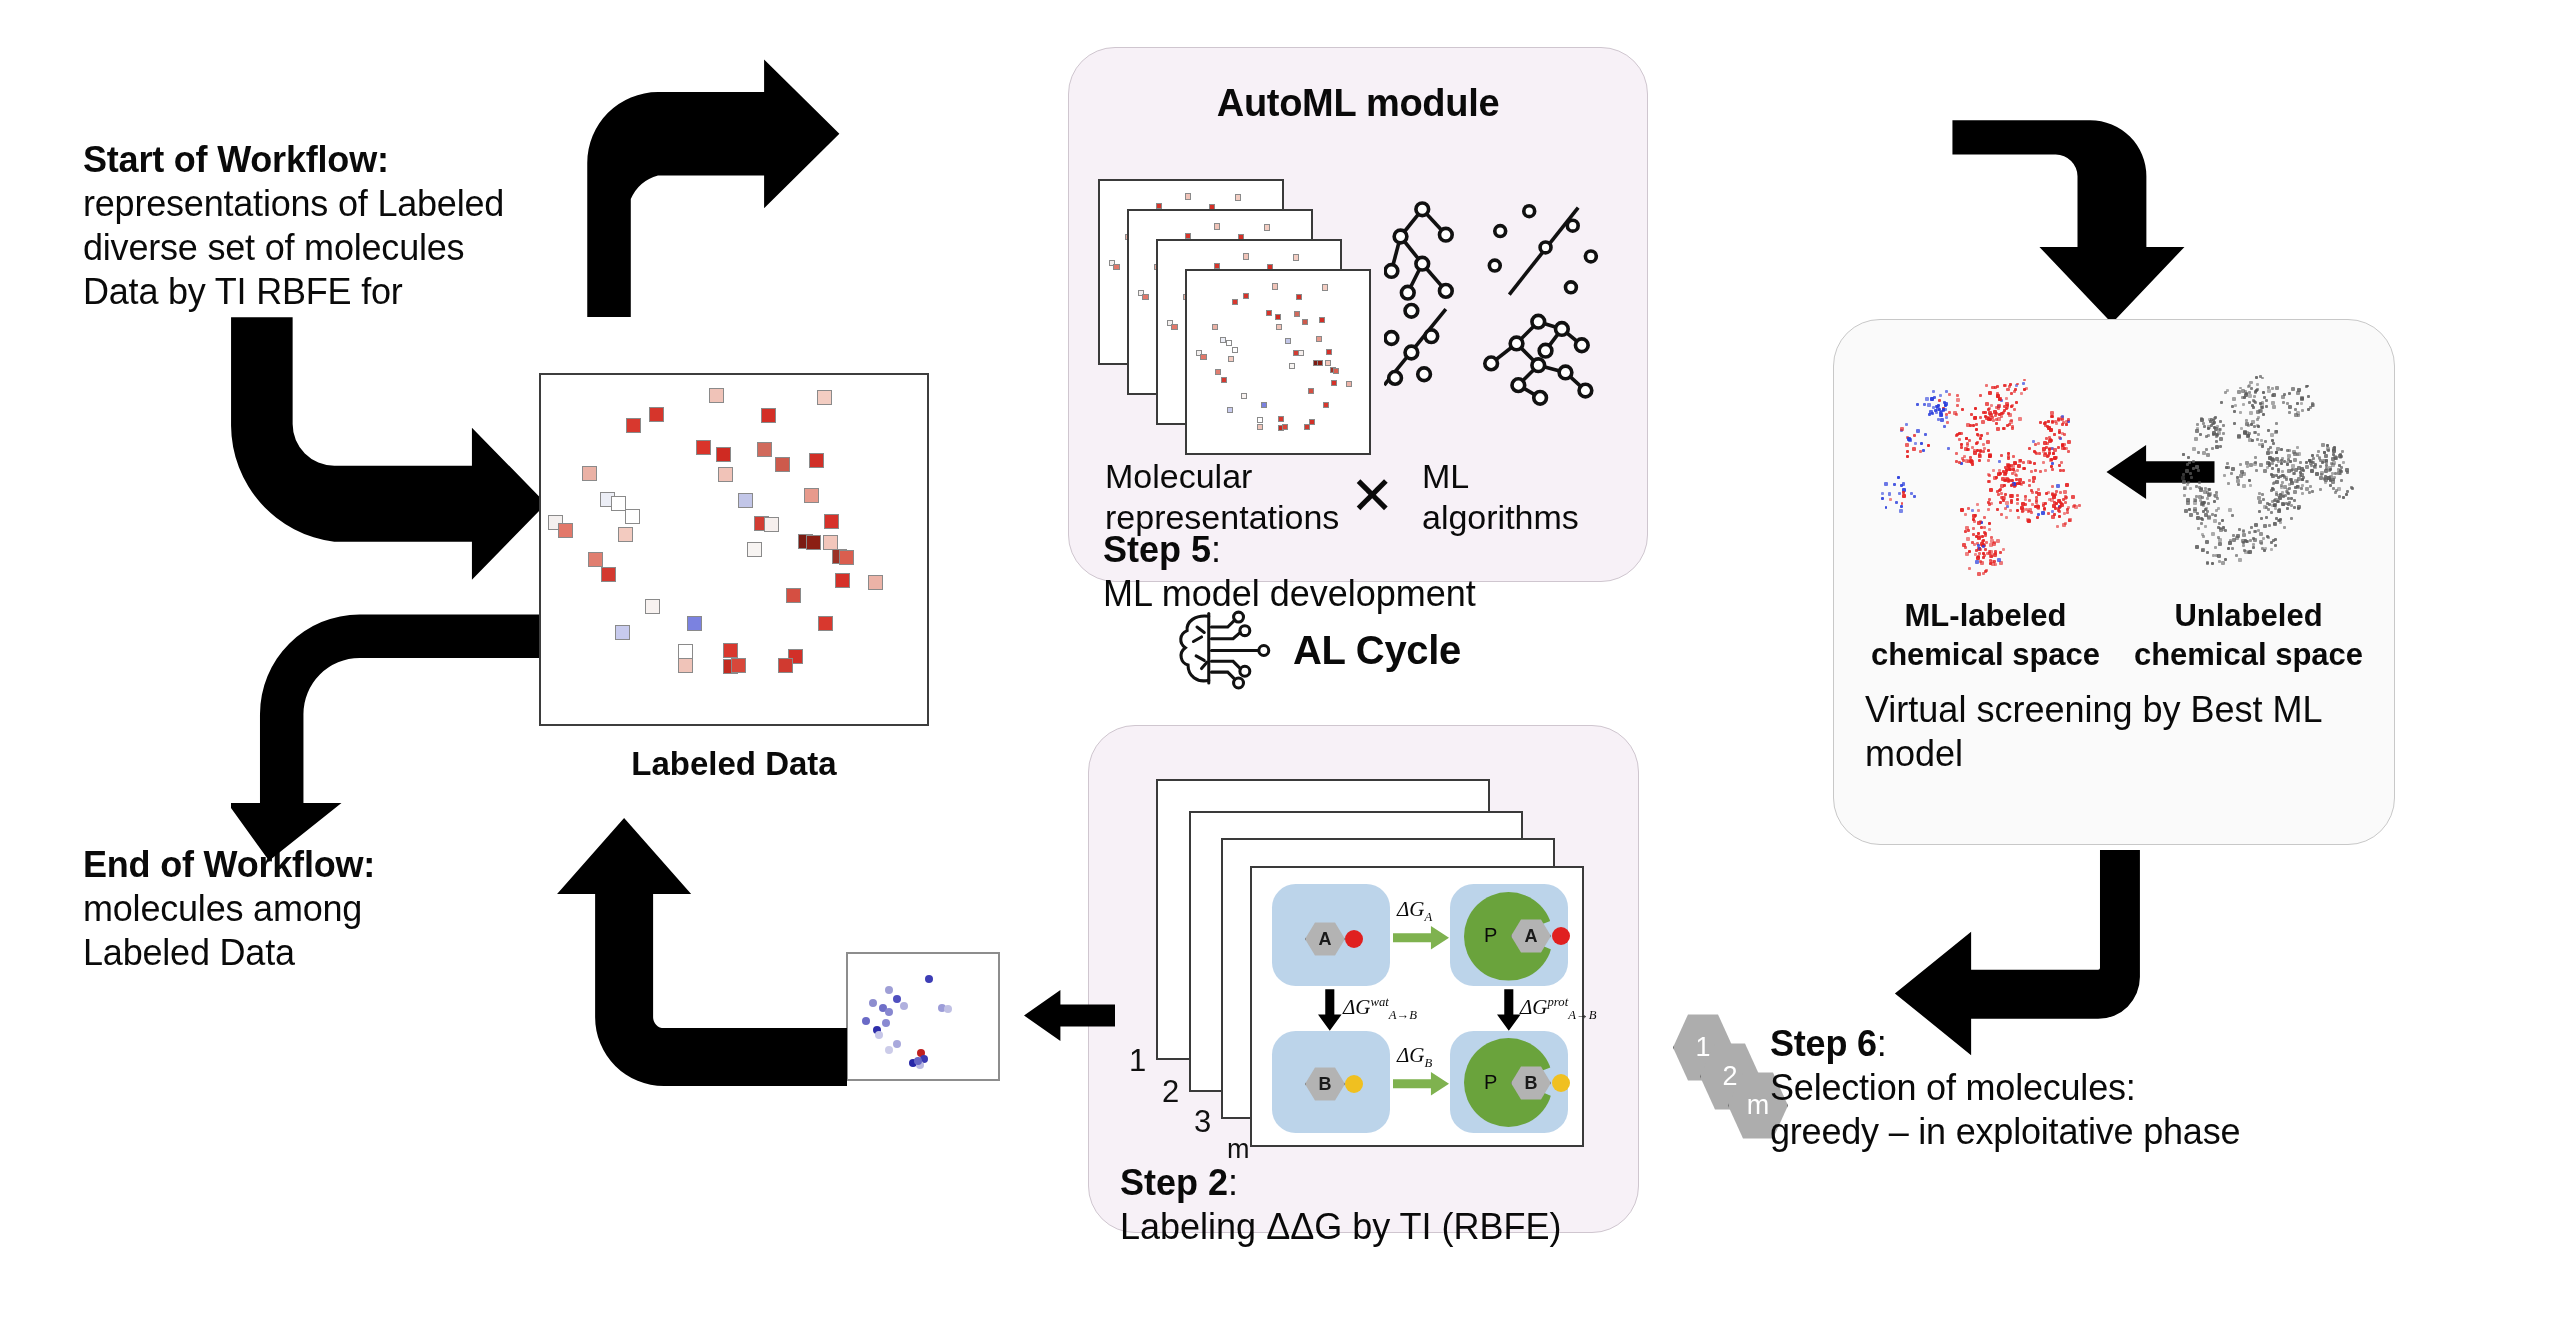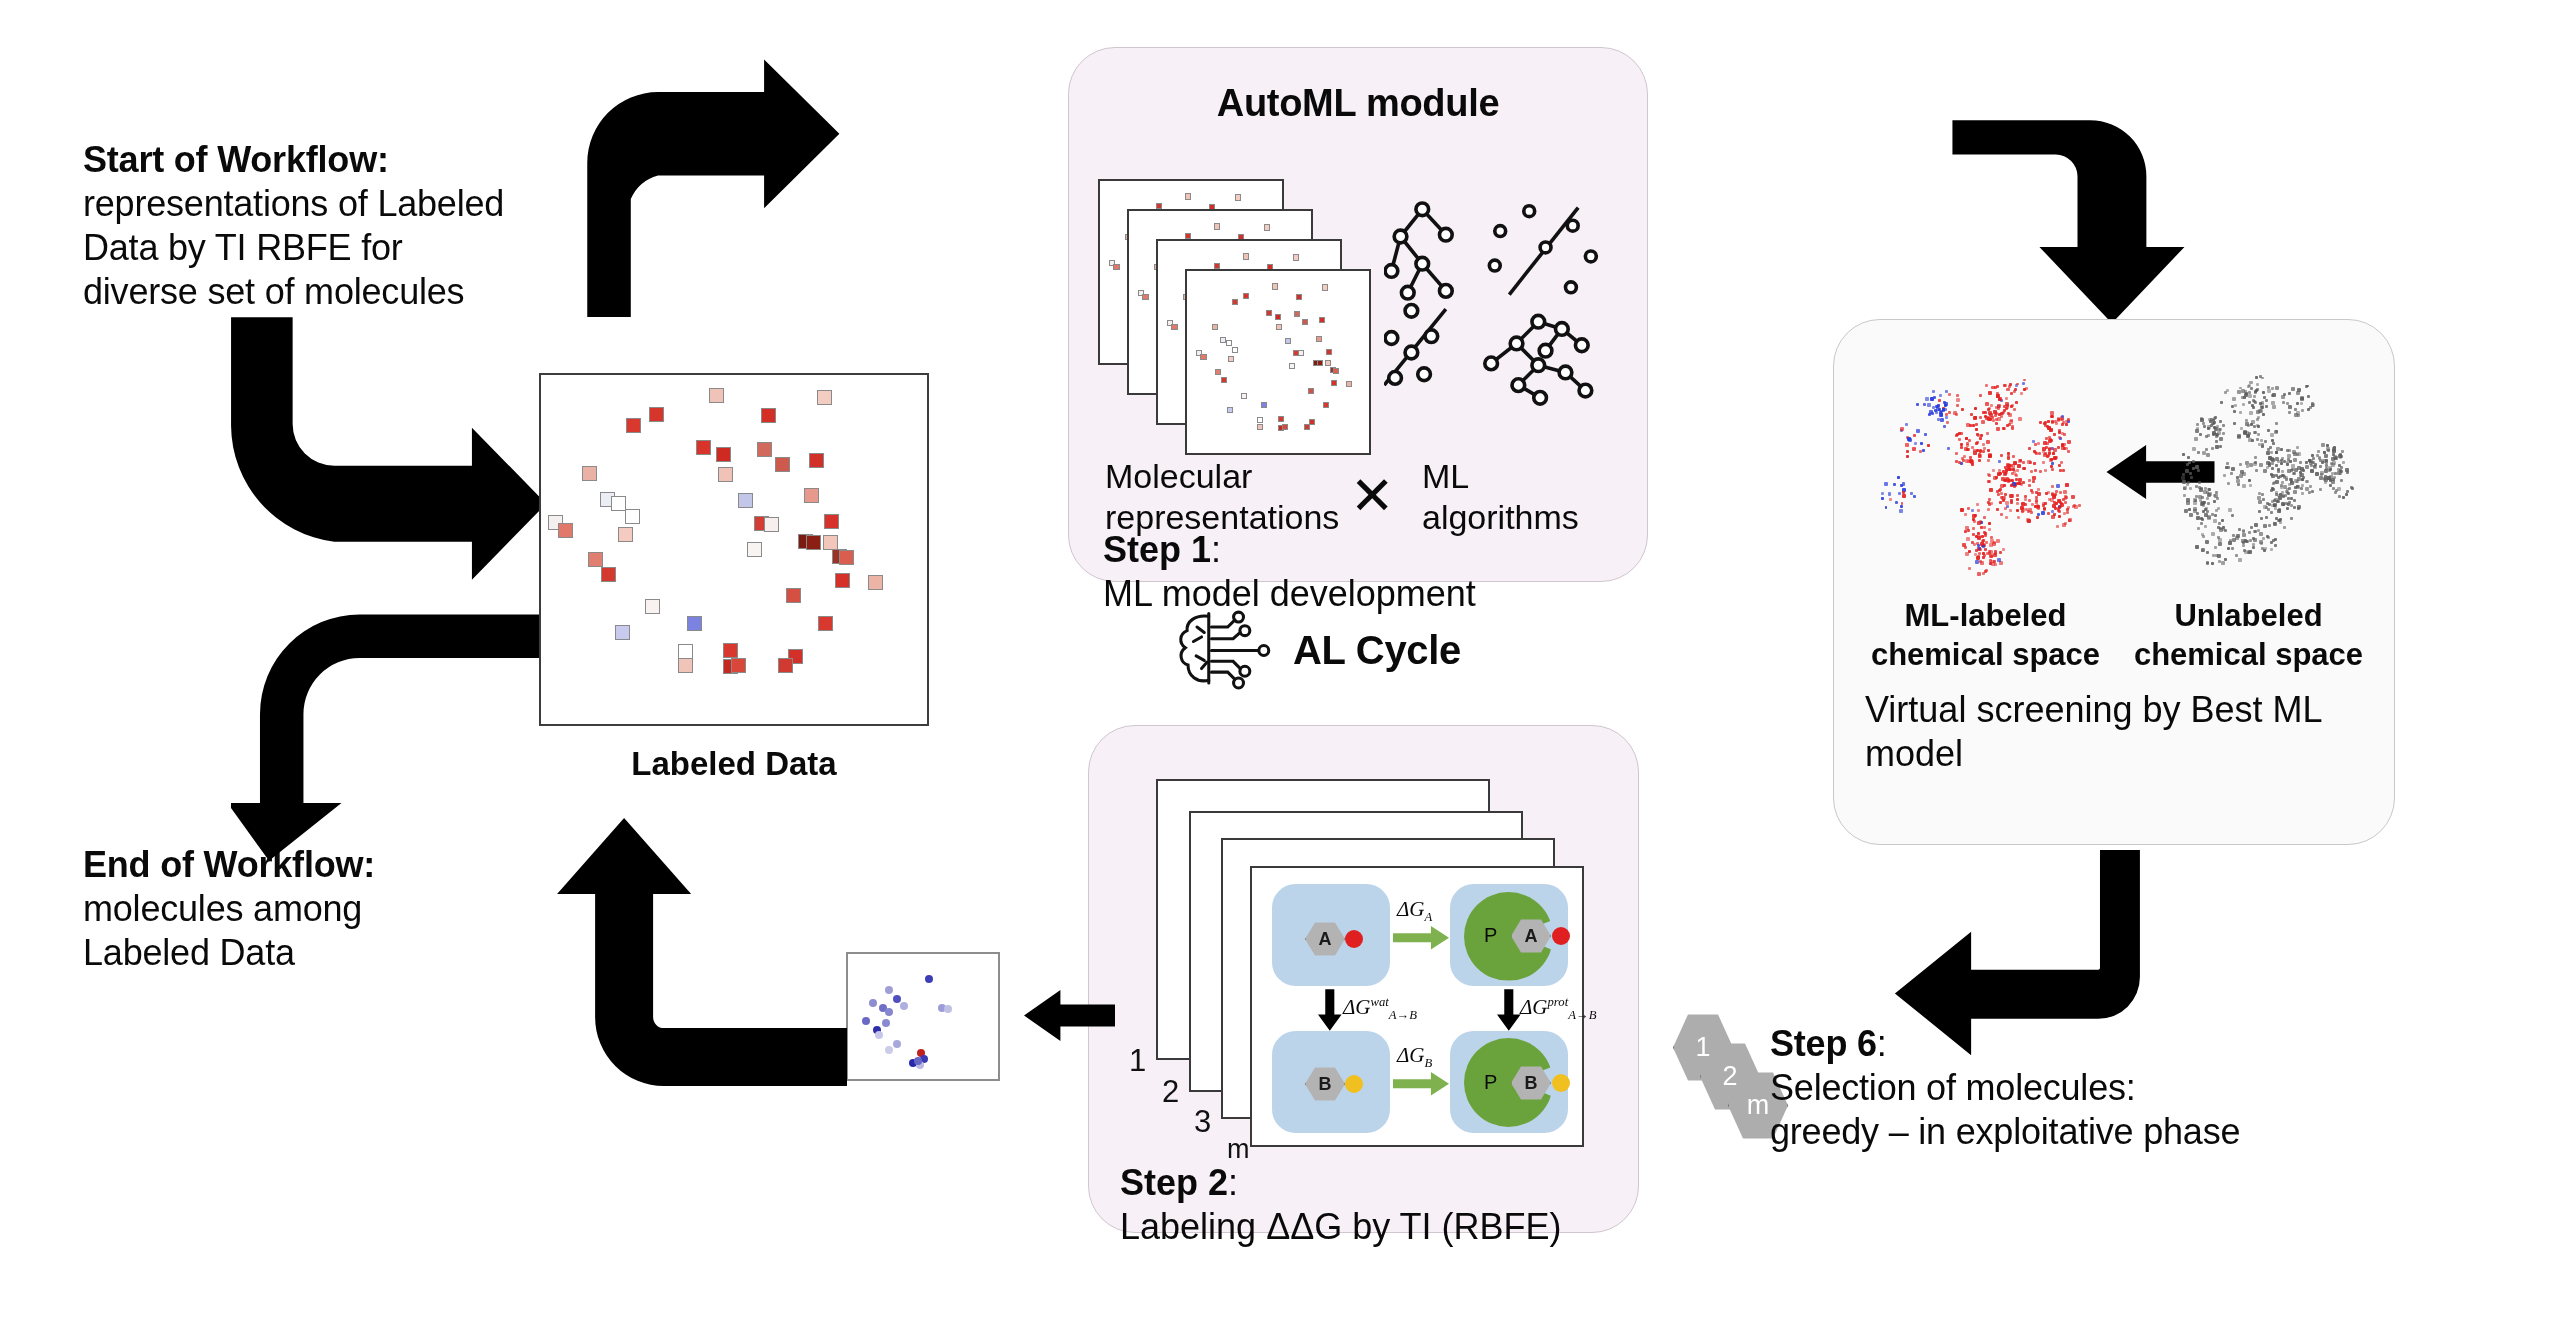--- a/index.html
+++ b/index.html
@@ -68,22 +68,22 @@
   .cross{position:absolute;font-size:53px;font-weight:bold;line-height:1;}
   .small-lbl{position:absolute;font-size:34px;line-height:1.2;}
   .sp-cap{position:absolute;text-align:center;font-weight:bold;font-size:31px;line-height:1.25;}
 </style>
 </head>
 <body>
 
 <div class="abs txtblock" style="left:83px;top:138px;width:471px;">
   <div class="hd">Start of Workflow:</div>
   <div>representations of Labeled</div>
+  <div>diverse set of molecules</div>
   <div>Data by TI RBFE for</div>
-  <div>diverse set of molecules</div>
 </div>
 
 <div class="abs txtblock" style="left:83px;top:843px;width:471px;">
   <div class="hd">End of Workflow:</div>
   <div>molecules among</div>
   <div>Labeled Data</div>
 </div>
 
 <div class="abs arrow" style="left:580px;top:54px;width:263px;height:263px;">
   <svg width="263" height="263" viewBox="0 0 290 290">
@@ -423,21 +423,21 @@
     <div>Molecular</div>
     <div>representations</div>
   </div>
   <div class="cross" style="left:281px;top:421px;">✕</div>
   <div class="small-lbl" style="left:353px;top:408px;width:199px;">
     <div>ML</div>
     <div>algorithms</div>
   </div>
 
   <div class="step-label" style="left:34px;top:480px;">
-    <div><b>Step 1</b><span>:</span></div>
+    <div><b>Step 5</b><span>:</span></div>
     <div>ML model development</div>
   </div>
 </div>
 
 <div class="alcycle" style="left:1175px;top:609px;">
   <span style="display:inline-block;width:100px;height:83px;">
     <svg width="100" height="83" viewBox="0 0 110 92">
       <g stroke="#111" stroke-width="3.4" fill="none" stroke-linecap="round">
         <path d="M37,8 C22,6 12,14 13,24 C4,28 4,38 11,43 C3,49 6,60 14,62 C14,74 24,82 37,79"></path>
         <line x1="37" y1="5" x2="37" y2="82"></line>

